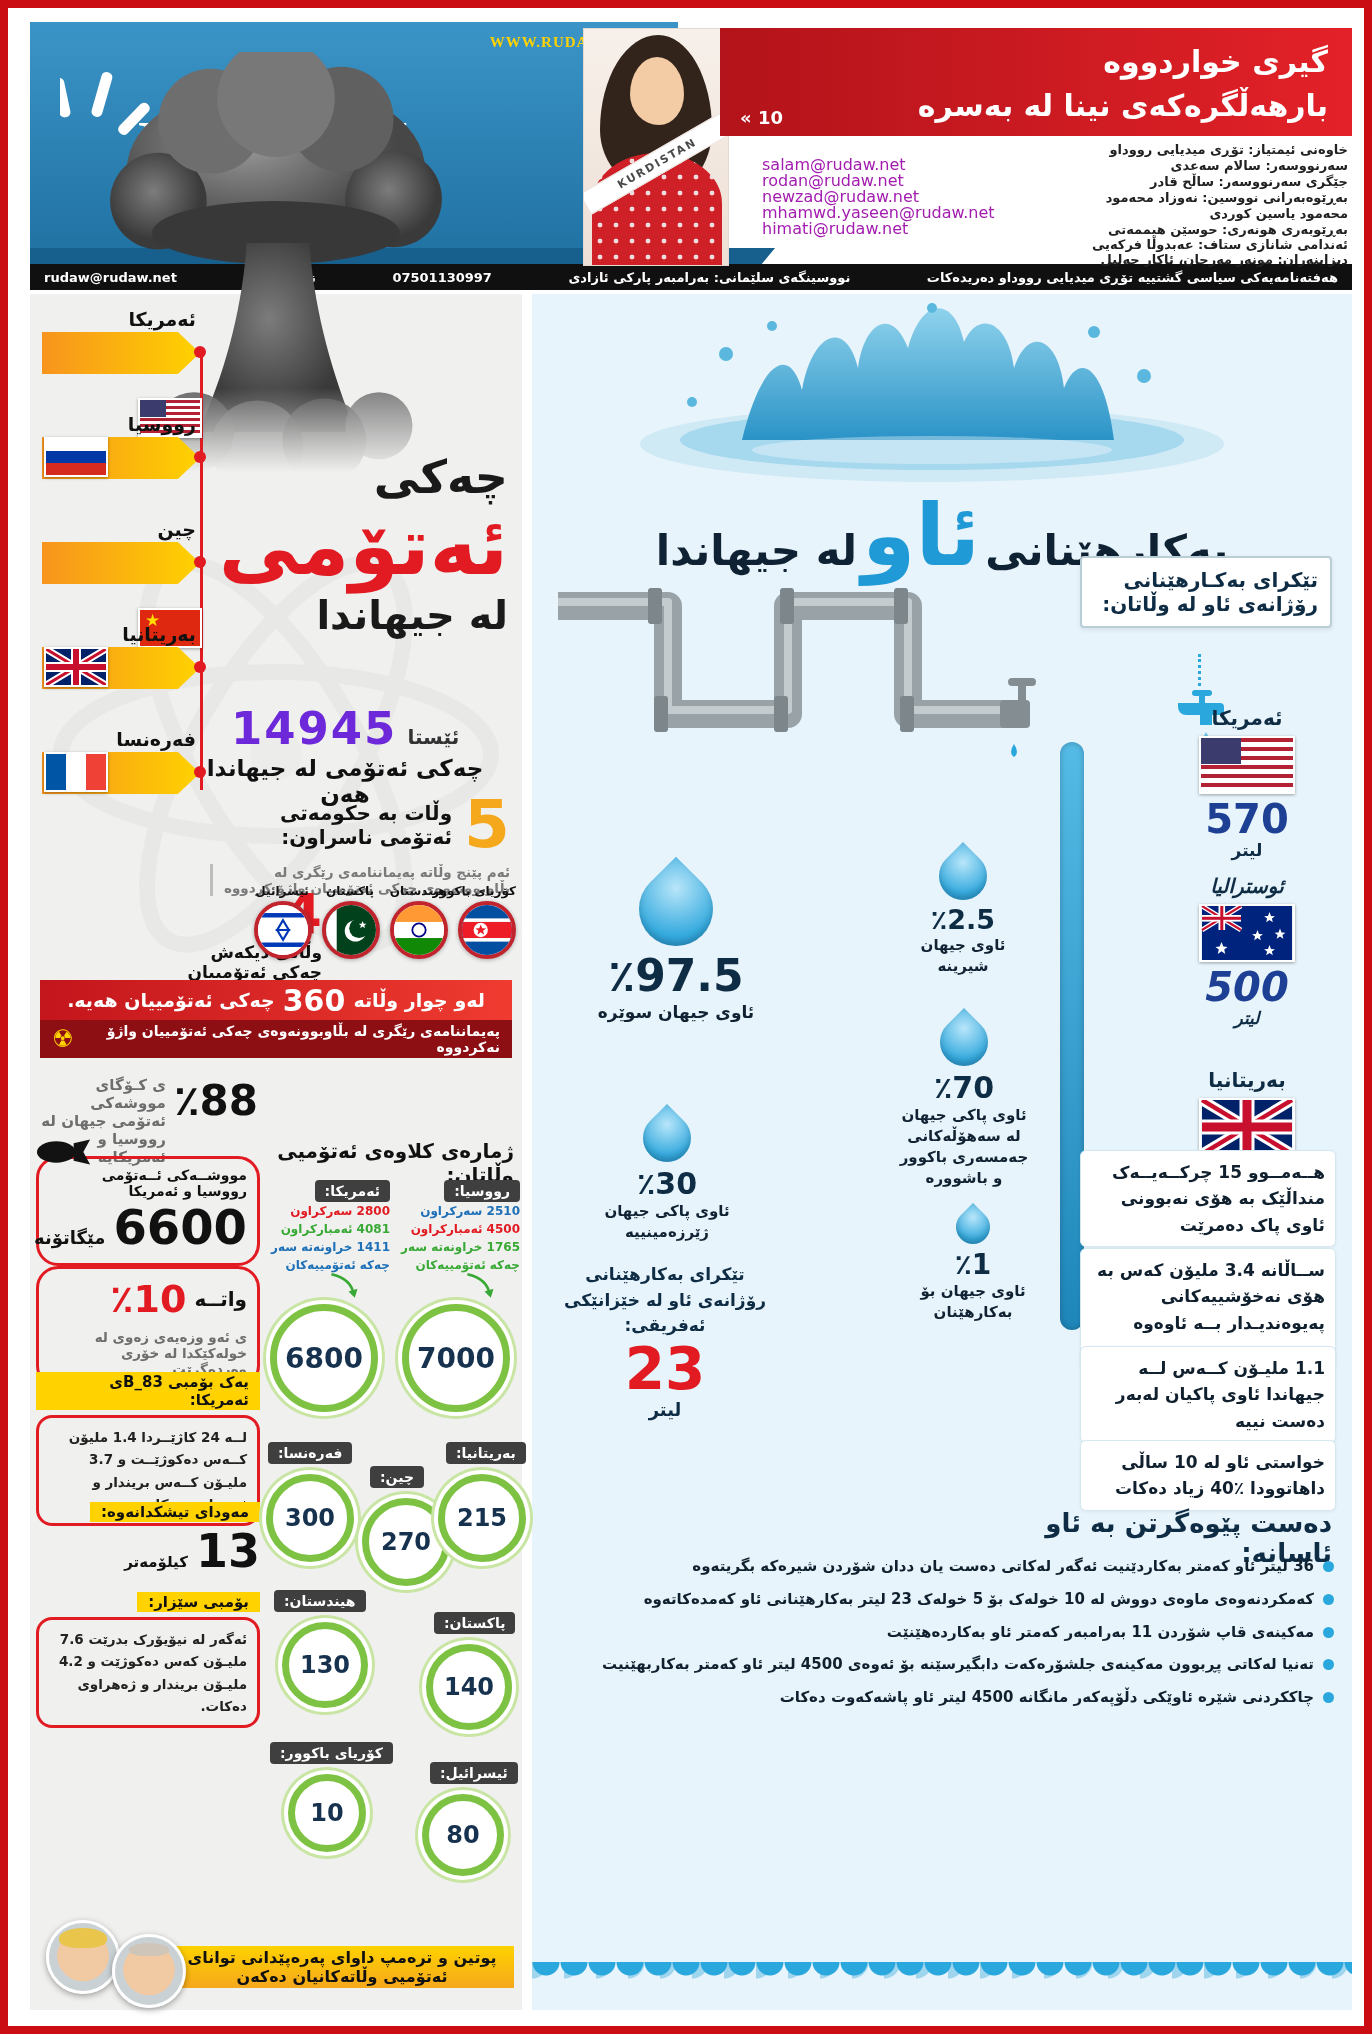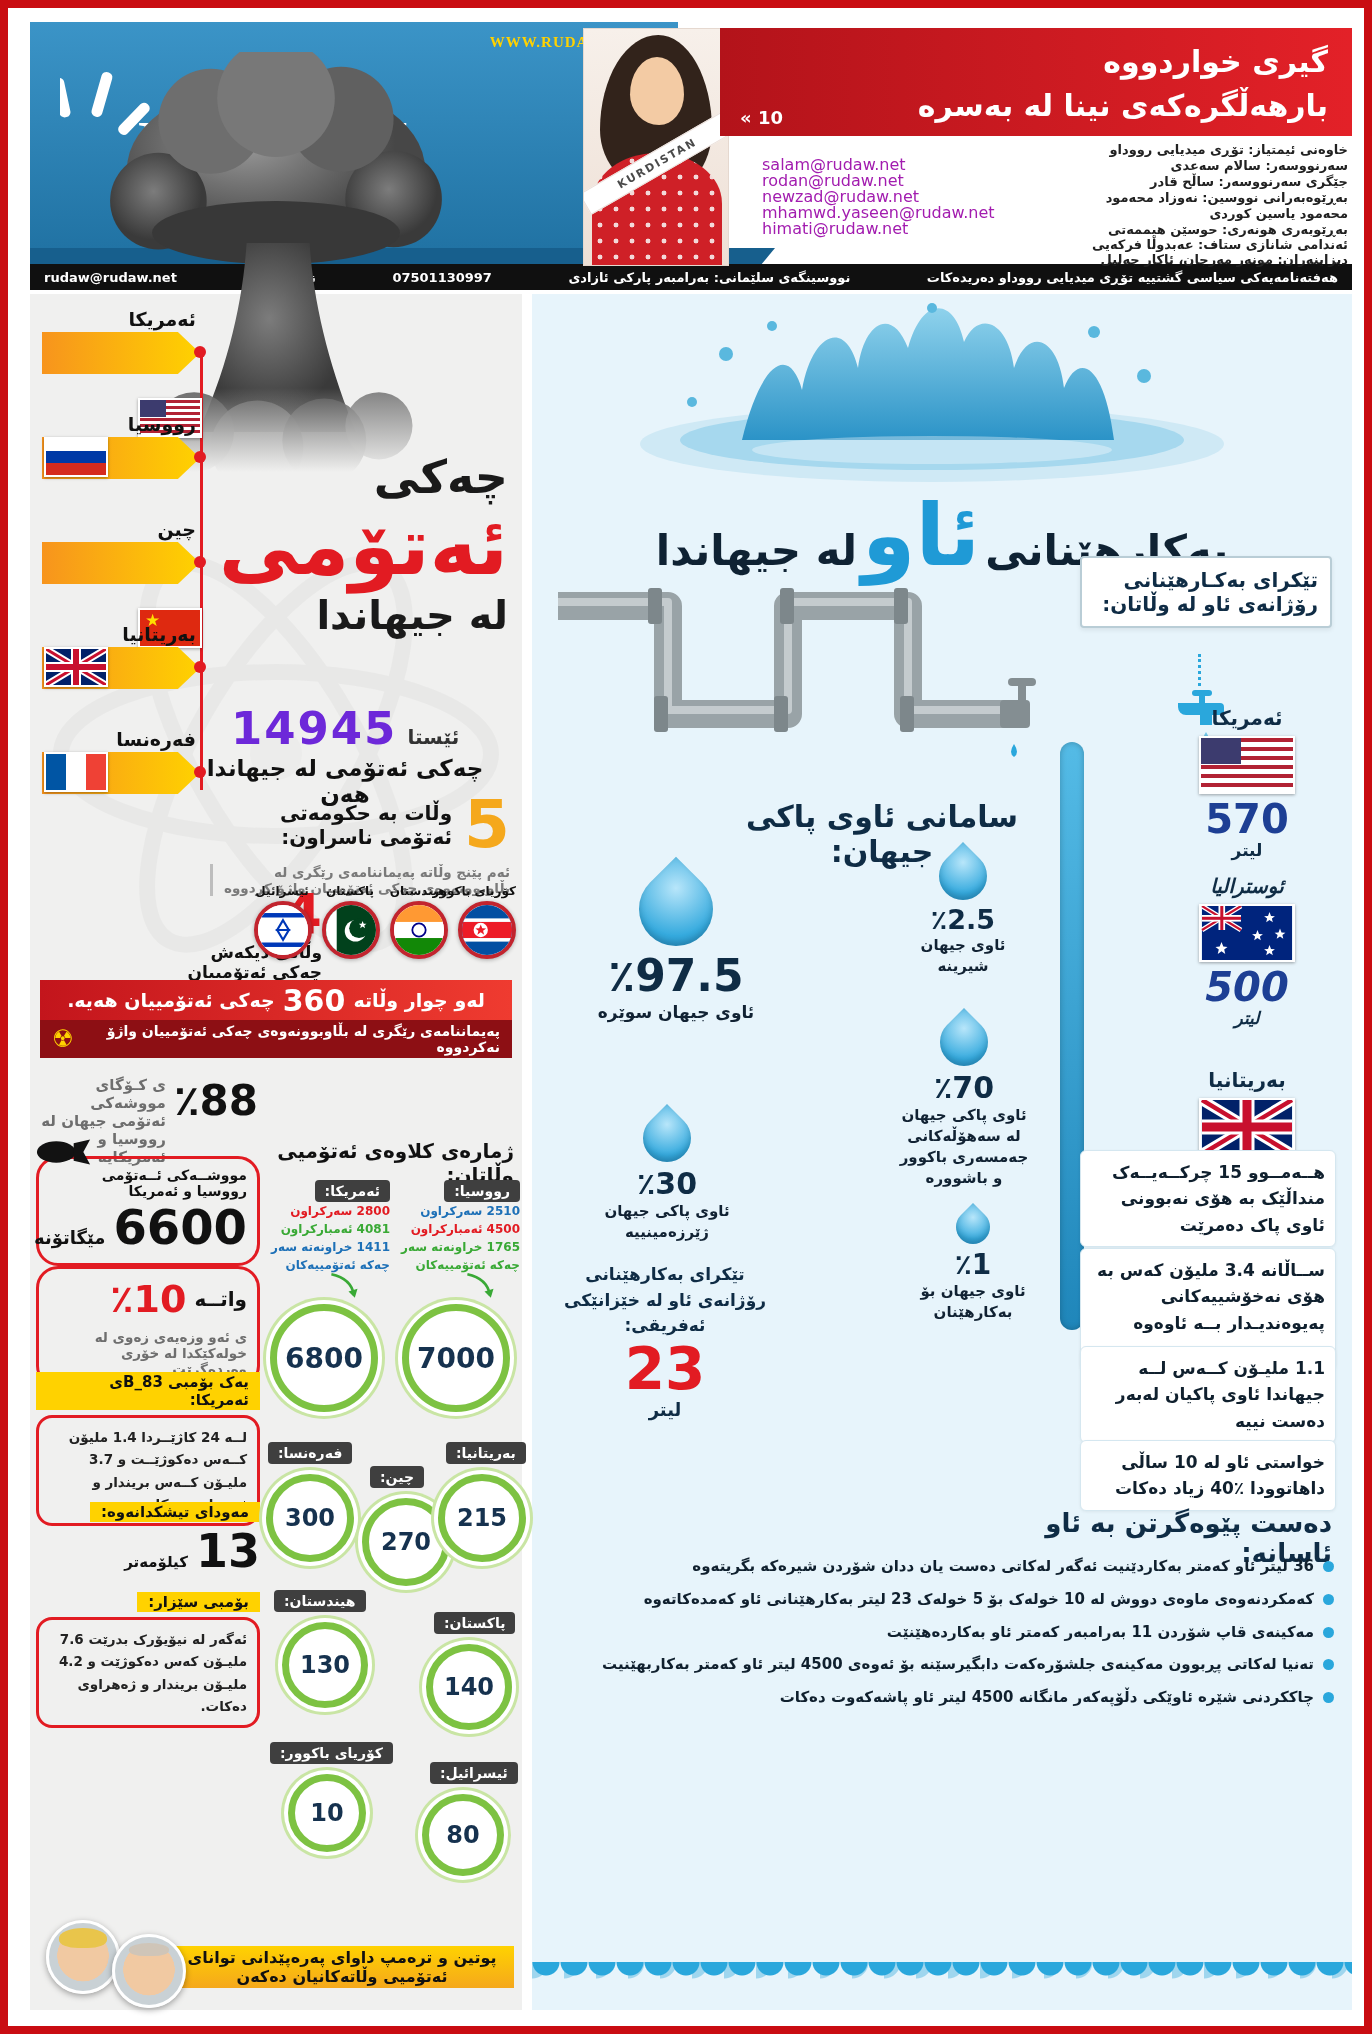--- a/index.html
+++ b/index.html
@@ -578,21 +578,20 @@
           <rect x="25" width="10" height="36" fill="#fff"></rect>
             <rect y="13" width="60" height="10" fill="#fff"></rect>
           <rect x="27" width="6" height="36" fill="#C8102E"></rect>
             <rect y="15" width="60" height="6" fill="#C8102E"></rect>
         </svg>
         <div class="rail-val ltr">150</div>
         <div class="rail-unit">لیتر</div>
       </div>
     </div>
 
-    <div class="abs resources-title" style="left:180px;top:505px;width:340px;">سامانی ئاوی پاکی جیهان:</div>
 
     <div class="abs wstat" style="left:368px;top:558px;width:126px;">
       <span class="drop drop-md"></span>
       <div class="val ltr" style="font-size:27px;">٪2.5</div>
       <div class="cap">ئاوی جیهان شیرینە</div>
     </div>
     <div class="abs wstat" style="left:46px;top:578px;width:196px;">
       <span class="drop drop-lg"></span>
       <div class="val ltr" style="font-size:44px;">٪97.5</div>
       <div class="cap" style="font-size:17px;">ئاوی جیهان سوێرە</div>

